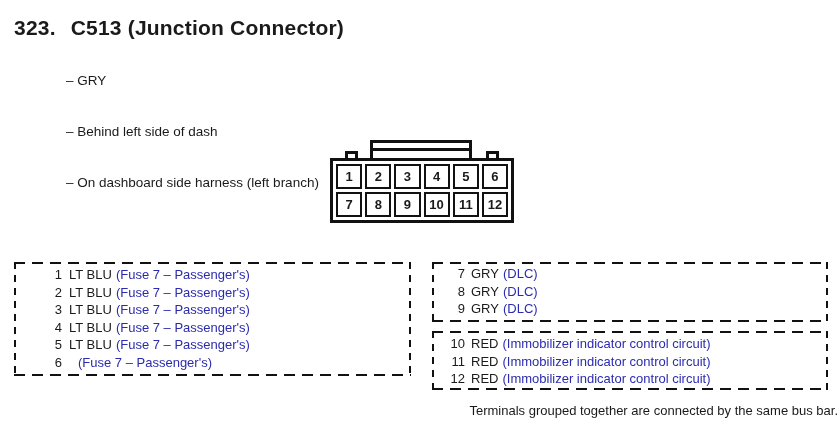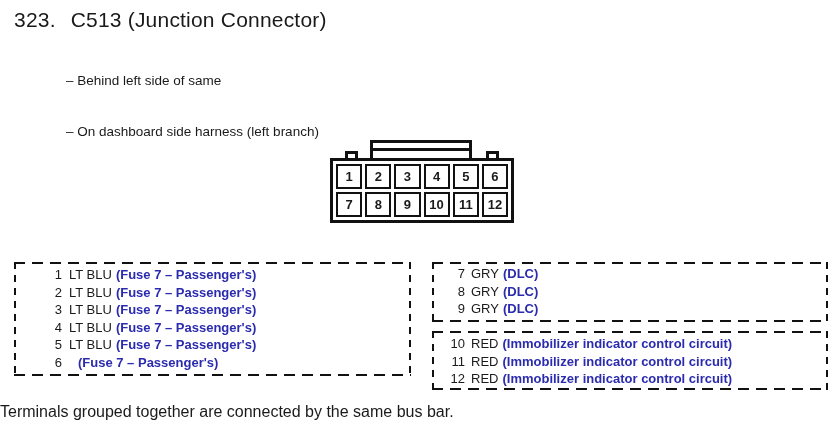--- a/index.html
+++ b/index.html
@@ -11,23 +11,23 @@
     background: #ffffff;
     font-family: "Liberation Sans", sans-serif;
     color: #1a1a1a;
     overflow: hidden;
   }
 
   
   .title {
     position: absolute;
     left: 14px;
-    top: 8px;
+    top: 16px;
     font-size: 21px;
-    font-weight: normal;
+    font-weight: bold;
     white-space: nowrap;
     letter-spacing: 0.2px;
   }
   .title .title-name { margin-left: 15px; }
 
   .bullets {
     position: absolute;
     left: 66px;
     top: 38px;
     font-size: 13.5px;
@@ -76,40 +76,41 @@
     line-height: 17.5px;
   }
   .box-left    { left: 14px;  top: 262px; width: 397px; height: 114px; padding-top: 4px; }
   .box-right-1 { left: 432px; top: 262px; width: 396px; height: 60px;  padding-top: 3px; }
   .box-right-2 { left: 432px; top: 331px; width: 396px; height: 59px;  padding-top: 4px; }
 
   .pin-line { display: flex; white-space: nowrap; }
   .pin-num { flex: none; text-align: right; margin-right: 7px; }
   .num-wide   { width: 48px; }
   .num-narrow { width: 33px; margin-right: 6px; }
-  .pin-circuit { color: #2b2baf; margin-left: 4px; font-weight: bold; }
+  .pin-circuit { color: #2b2baf; margin-left: 4px; }
   .gap-wide .pin-circuit { margin-left: 9px; }
 
   
   .footnote {
     position: absolute; left: 0; right: 0; top: 403px;
-    text-align: left; font-size: 16px;
+    text-align: right; font-size: 13px;
   }
 </style>
 </head>
 <body>
 
 <div class="page">
 
   <div class="title">
     <span class="title-num">323.</span><span class="title-name">C513 (Junction Connector)</span>
   </div>
 
   <div class="bullets">
-    <div>– Behind left side of same</div>
+    <div>– GRY</div>
+    <div>– Behind left side of dash</div>
     <div>– On dashboard side harness (left branch)</div>
   </div>
 
   <div class="connector">
     <div class="conn-tab">
       <div class="conn-tab-line"></div>
     </div>
     <div class="conn-bump bump-left"></div>
     <div class="conn-bump bump-right"></div>
     <div class="conn-body">

